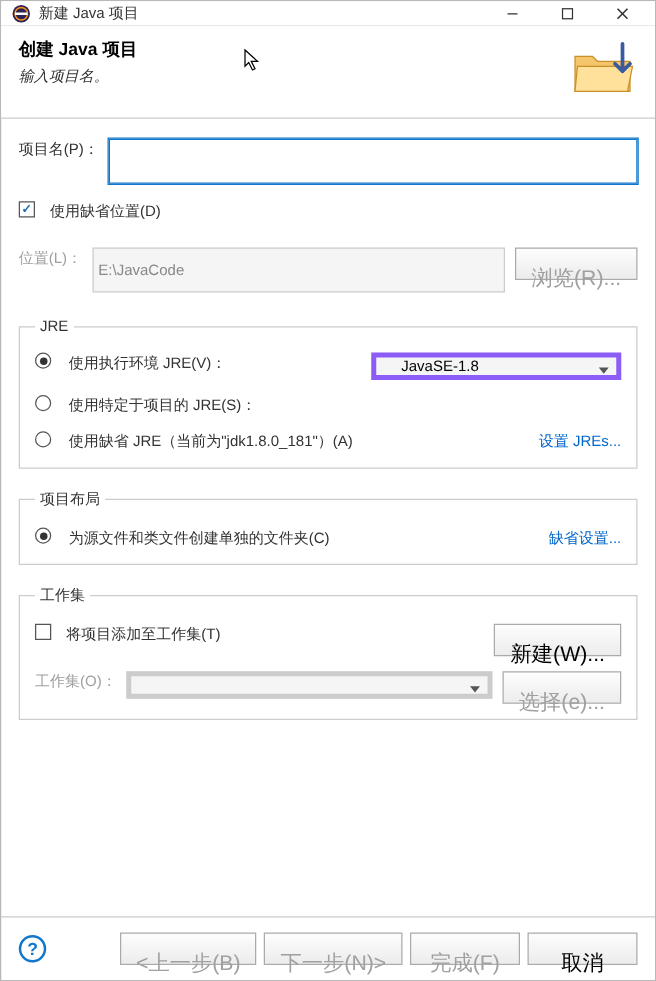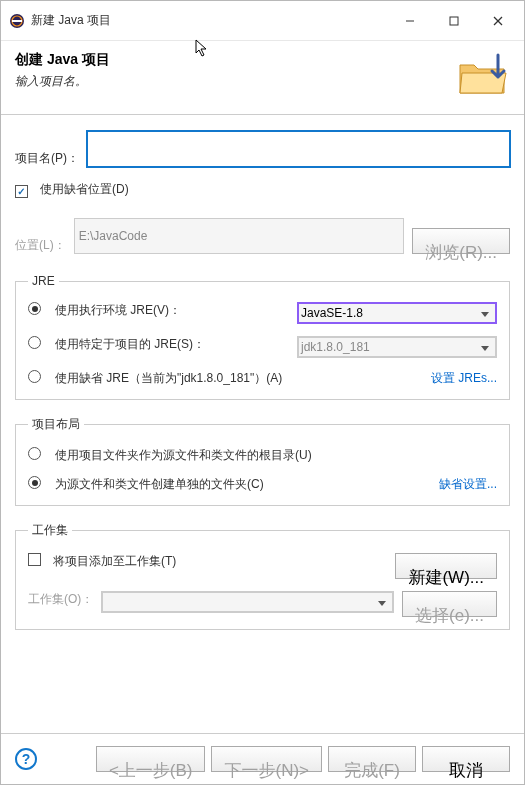--- a/index.html
+++ b/index.html
@@ -1,43 +1,43 @@
 <!DOCTYPE html>
 <html><head>
 <meta charset="utf-8">
 <style>
 * { box-sizing: border-box; margin: 0; padding: 0; }
 body { font-family: "Microsoft YaHei", "Segoe UI", sans-serif; font-size: 12px; background: #f0f0f0; width: 525px; height: 785px; overflow: hidden; }
 .window { width: 525px; height: 785px; background: #fff; border: 1px solid #b8b8b8; display: flex; flex-direction: column; position: relative; }
-.titlebar { height: 40px; display: flex; align-items: center; padding: 0 4px 0 8px; background: #fff; border-bottom: 1px solid #e8e8e8; }
+.titlebar { height: 20px; display: flex; align-items: center; padding: 0 4px 0 8px; background: #fff; border-bottom: 1px solid #e8e8e8; }
 .titlebar .icon { width: 16px; height: 16px; margin-right: 6px; }
 .titlebar .title { flex: 1; font-size: 12px; color: #333; }
 .titlebar .win-btn { width: 44px; height: 28px; display: flex; align-items: center; justify-content: center; cursor: pointer; color: #333; }
 .header { padding: 10px 14px 0 14px; background: #fff; border-bottom: 1px solid #ccc; position: relative; min-height: 74px; }
 .header h1 { font-size: 14px; font-weight: bold; color: #000; margin-bottom: 4px; }
 .header .sub { font-size: 12px; color: #333; font-style: italic; }
 .header .folder-icon { position: absolute; right: 14px; top: 10px; }
 .content { flex: 1; padding: 16px 14px 10px 14px; overflow: auto; }
-.row { display: flex; align-items: flex-end; margin-bottom: 14px; gap: 8px; }
+.row { display: flex; align-items: flex-start; margin-bottom: 14px; gap: 8px; }
 .label { font-size: 12px; color: #333; white-space: nowrap; }
 .label.disabled { color: #a0a0a0; }
 .text-input { flex: 1; height: 36px; border: 1px solid #aaa; padding: 0 4px; font-size: 12px; }
 .text-input.focus { border: 1px solid #1177cc; outline: 1px solid #1177cc; }
 .text-input.disabled { background: #f5f5f5; color: #888; border-color: #ccc; }
 .checkbox { width: 13px; height: 13px; border: 1px solid #555; display: inline-flex; align-items: center; justify-content: center; margin-right: 4px; background: #fff; }
 .checkbox.checked::after { content: "✓"; font-size: 10px; color: #1a6db5; font-weight: bold; line-height: 1; }
 .btn { height: 24px; padding: 12px 12px; font-size: 17px; background: linear-gradient(#fdfdfd,#ececec); border: 1px solid #aaa; cursor: pointer; white-space: nowrap; }
 .btn.disabled { color: #a0a0a0; cursor: default; }
 fieldset { border: 1px solid #ccc; padding: 14px 12px 10px 12px; margin-bottom: 16px; }
 legend { font-size: 12px; padding: 0 4px; color: #333; }
 .radio-row { display: flex; align-items: flex-start; margin-bottom: 12px; gap: 8px; }
 .radio { width: 13px; height: 13px; border: 1px solid #555; border-radius: 50%; display: inline-flex; align-items: center; justify-content: center; margin-right: 6px; flex-shrink: 0; }
 .radio.checked::after { content: ""; width: 6px; height: 6px; background: #333; border-radius: 50%; }
 .radio-label { flex: 1; font-size: 12px; color: #333; }
-.select { height: 22px; border: 2px solid #8b5cf6; background: #f5f5f5; padding: 0 20px 0 2px; font-size: 12px; display: flex; align-items: center; position: relative; min-width: 200px; }
+.select { height: 22px; border: 4px solid #8b5cf6; background: #f5f5f5; padding: 0 20px 0 20px; font-size: 12px; display: flex; align-items: center; position: relative; min-width: 200px; }
 .select::after { content: ""; position: absolute; right: 6px; top: 8px; border-left: 4px solid transparent; border-right: 4px solid transparent; border-top: 5px solid #555; }
 .select.disabled { color: #888; border-color: #ccc; }
 .link { color: #0066cc; cursor: pointer; font-size: 12px; }
 .footer { border-top: 1px solid #ccc; padding: 12px 14px; display: flex; align-items: center; gap: 6px; }
 .help { width: 22px; height: 22px; border: 2px solid #1177cc; border-radius: 50%; display: flex; align-items: center; justify-content: center; color: #1177cc; font-size: 14px; font-weight: bold; cursor: pointer; }
 .footer .spacer { flex: 1; }
 .footer .btn { min-width: 88px; }
 .cursor { position: absolute; left: 194px; top: 38px; pointer-events: none; }
 </style>
 </head>
@@ -107,37 +107,30 @@
       <div class="radio-row">
         <span class="radio checked"></span>
         <span class="radio-label">使用执行环境 JRE(V)：</span>
         <div class="select">
             <span>JavaSE-1.8</span>
           </div>
       </div>
       <div class="radio-row">
         <span class="radio"></span>
         <span class="radio-label">使用特定于项目的 JRE(S)：</span>
-        <div class="select disabled">
-            <span>jdk1.8.0_181</span>
-          </div>
       </div>
       <div class="radio-row" style="margin-bottom:2px">
         <span class="radio"></span>
         <span class="radio-label">使用缺省 JRE（当前为"jdk1.8.0_181"）(A)</span>
         <a class="link">设置 JREs...</a>
       </div>
     </fieldset>
 
     <fieldset>
       <legend>项目布局</legend>
-      <div class="radio-row">
-        <span class="radio"></span>
-        <span class="radio-label">使用项目文件夹作为源文件和类文件的根目录(U)</span>
-      </div>
       <div class="radio-row" style="margin-bottom:2px">
         <span class="radio checked"></span>
         <span class="radio-label">为源文件和类文件创建单独的文件夹(C)</span>
         <a class="link">缺省设置...</a>
       </div>
     </fieldset>
 
     <fieldset>
       <legend>工作集</legend>
       <div class="radio-row">

